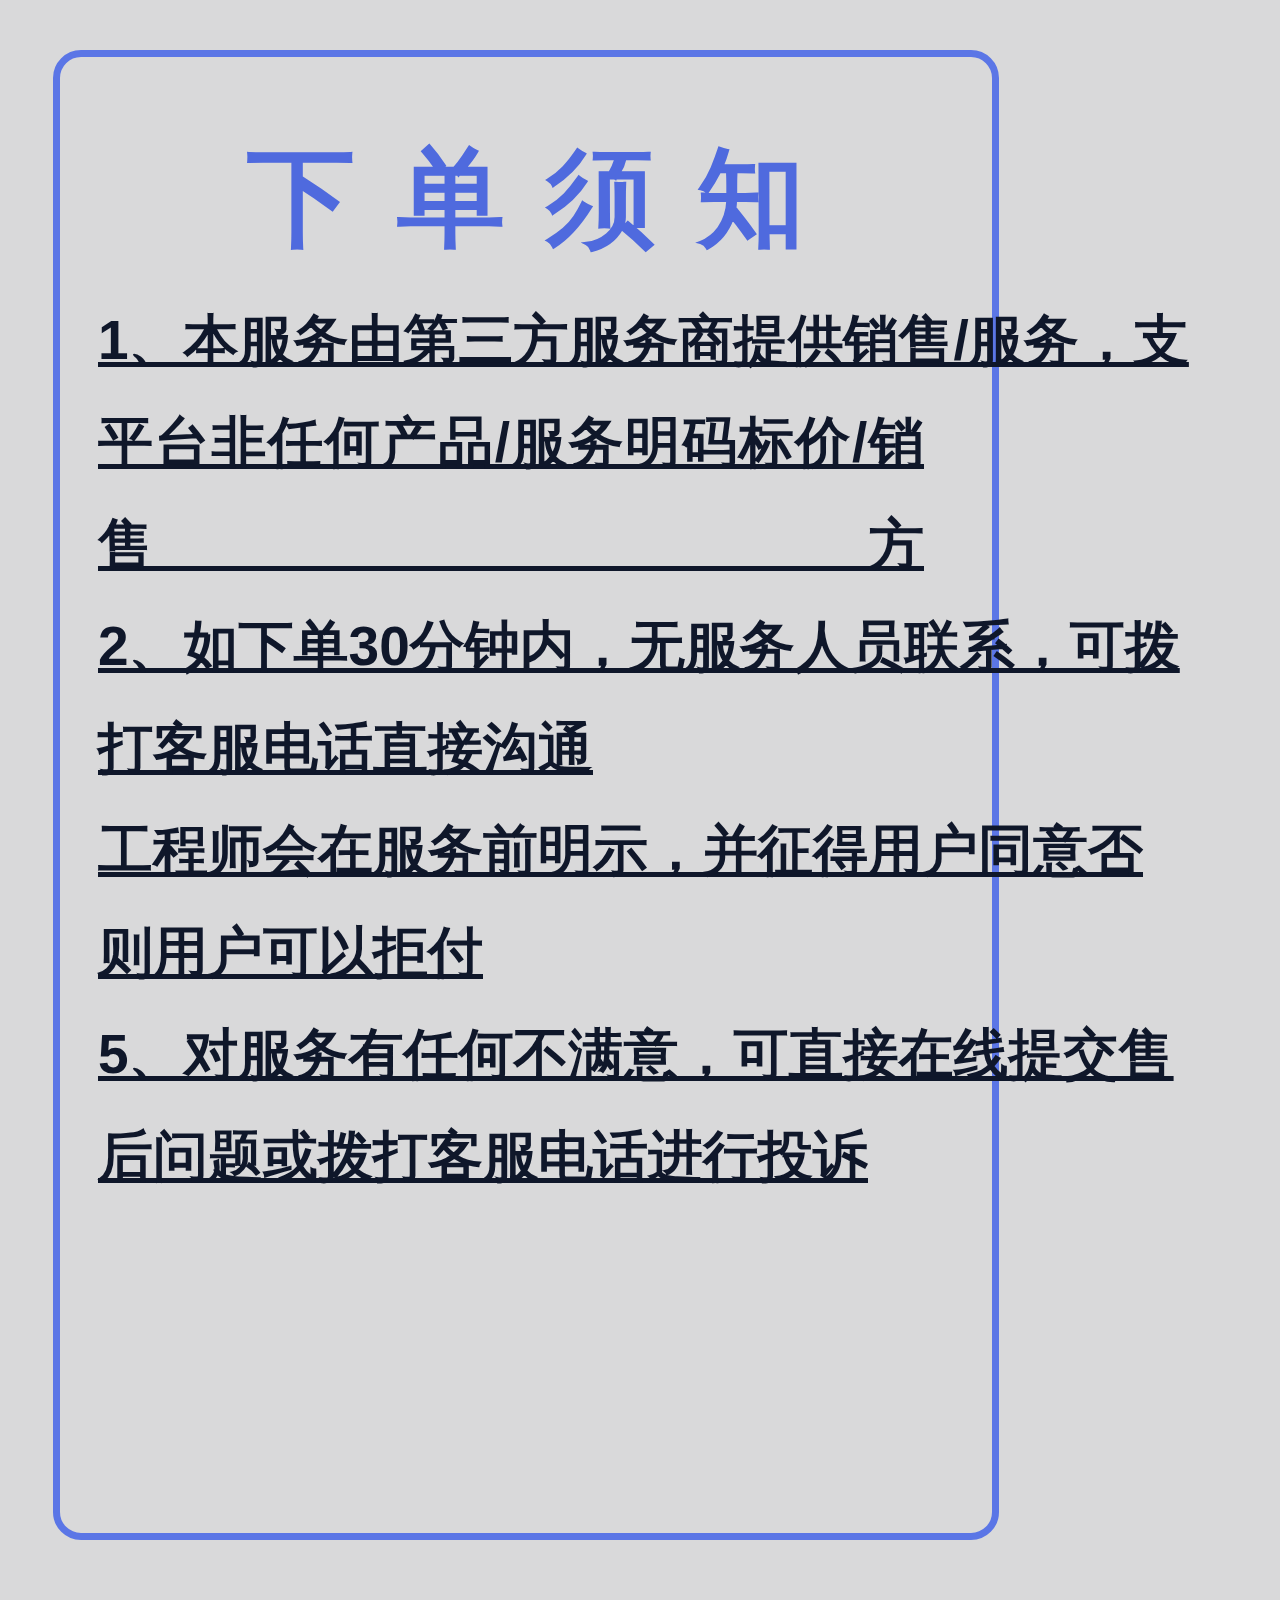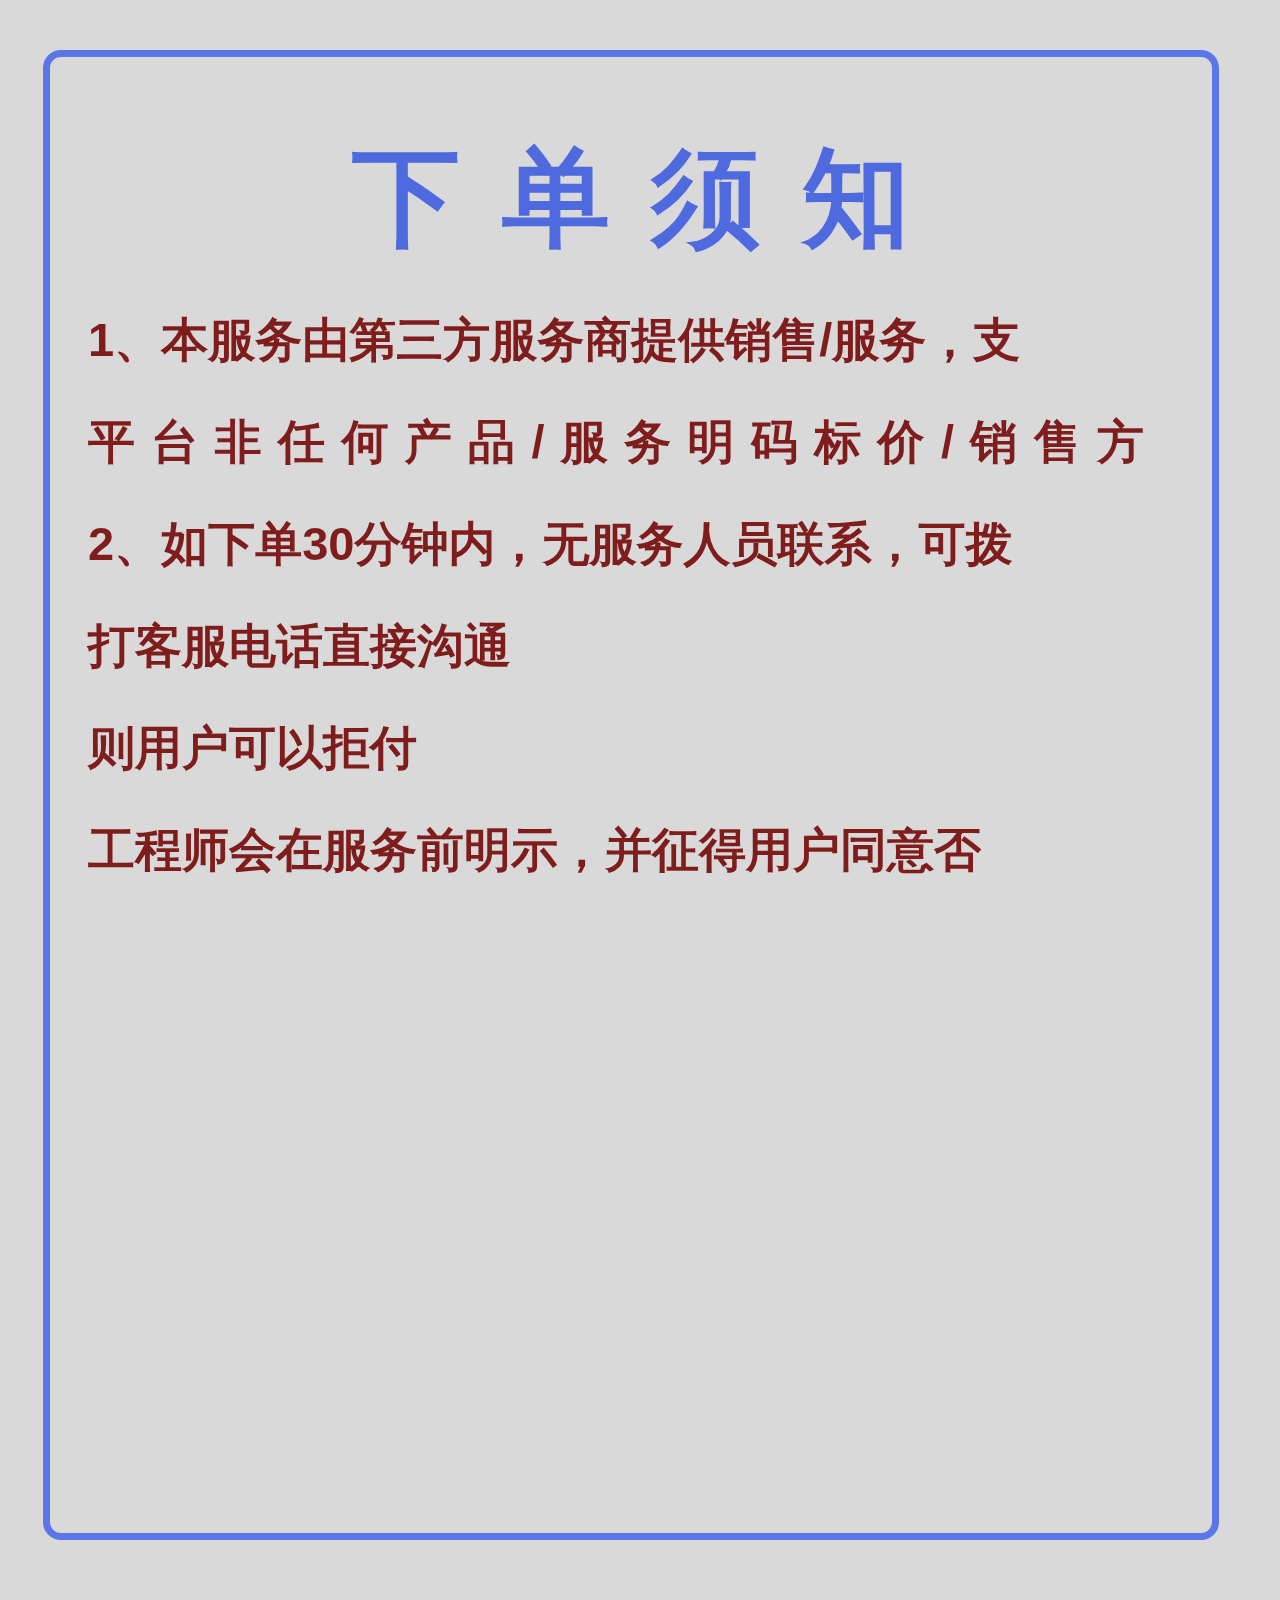--- a/index.html
+++ b/index.html
@@ -9,48 +9,49 @@
   body {
     width: 1280px;
     height: 1600px;
     position: relative;
     background: #d9d9da;
     font-family: "Liberation Sans", "DejaVu Sans", sans-serif;
     overflow: hidden;
   }
   .board {
     position: absolute;
-    left: 43px;
+    left: 53px;
     top: 50px;
-    width: 1176px;
+    width: 946px;
     height: 1490px;
     box-sizing: border-box;
     border: 7px solid #5b76e6;
-    border-radius: 18px;
+    border-radius: 28px;
   }
   .notice-title {
     margin-top: 82px;
     text-align: center;
     font-size: 108px;
     line-height: 118px;
     font-weight: 900;
     letter-spacing: 42px;
     padding-left: 42px; 
     color: #4f6ade;
   }
   .notice-items {
     margin-top: 32px;
     padding: 0 68px 0 38px;
   }
   .notice-line {
-    font-size: 47px;
+    font-size: 55px;
     line-height: 102px;
     font-weight: 700;
-    color: #7f1d1d;
+    color: #0f172a;
     white-space: nowrap;
+    text-decoration: underline;
   }
   .notice-line.stretch {
     white-space: normal;
     text-align: justify;
     text-align-last: justify;
   }
 </style>
 </head>
 <body>
 
@@ -59,17 +60,21 @@
   <div class="notice-items">
       <div class="notice-item">
         <div class="notice-line">1、本服务由第三方服务商提供销售/服务，支</div>
         <div class="notice-line stretch">平台非任何产品/服务明码标价/销售方</div>
       </div>
       <div class="notice-item">
         <div class="notice-line">2、如下单30分钟内，无服务人员联系，可拨</div>
         <div class="notice-line">打客服电话直接沟通</div>
       </div>
       <div class="notice-item">
+        <div class="notice-line">工程师会在服务前明示，并征得用户同意否</div>
         <div class="notice-line">则用户可以拒付</div>
-        <div class="notice-line">工程师会在服务前明示，并征得用户同意否</div>
+      </div>
+      <div class="notice-item">
+        <div class="notice-line">5、对服务有任何不满意，可直接在线提交售</div>
+        <div class="notice-line">后问题或拨打客服电话进行投诉</div>
       </div>
     </div>
 </div>
 
 </body></html>

